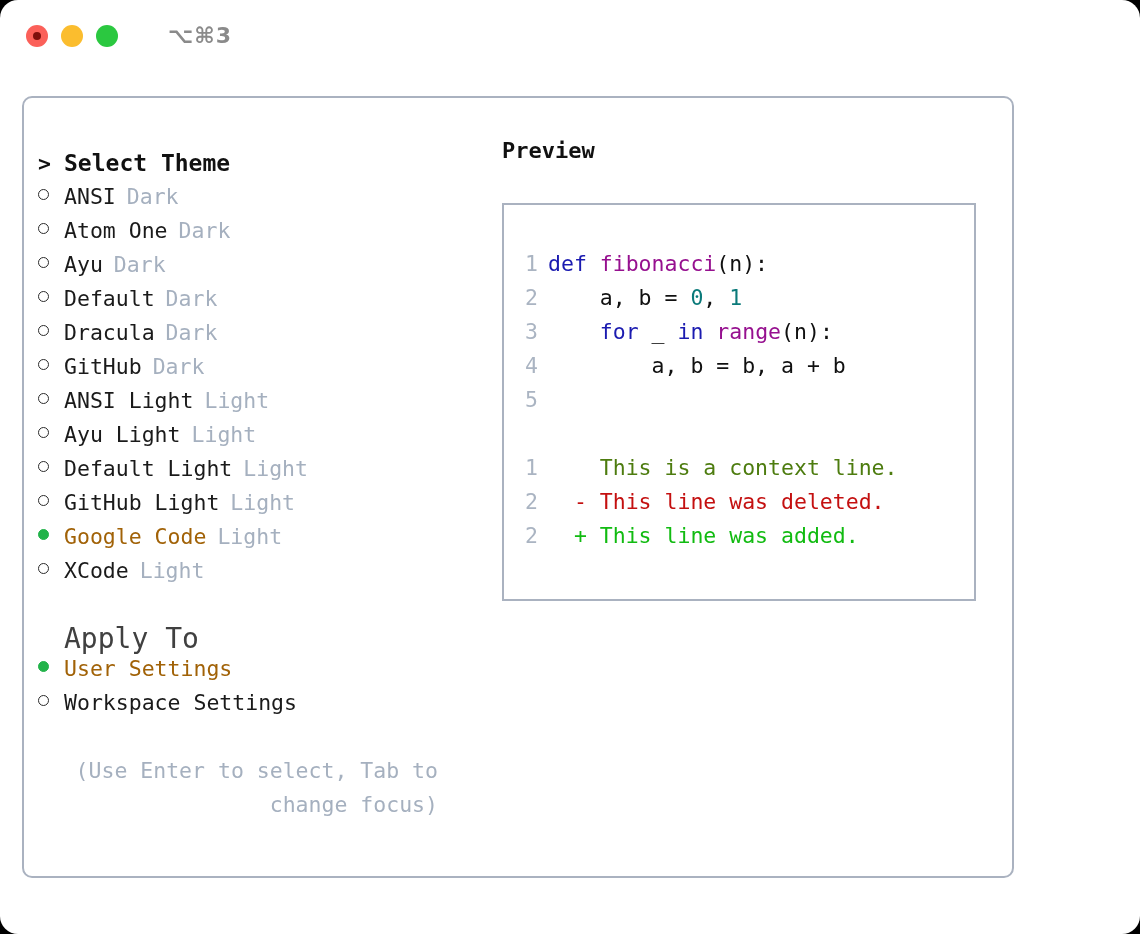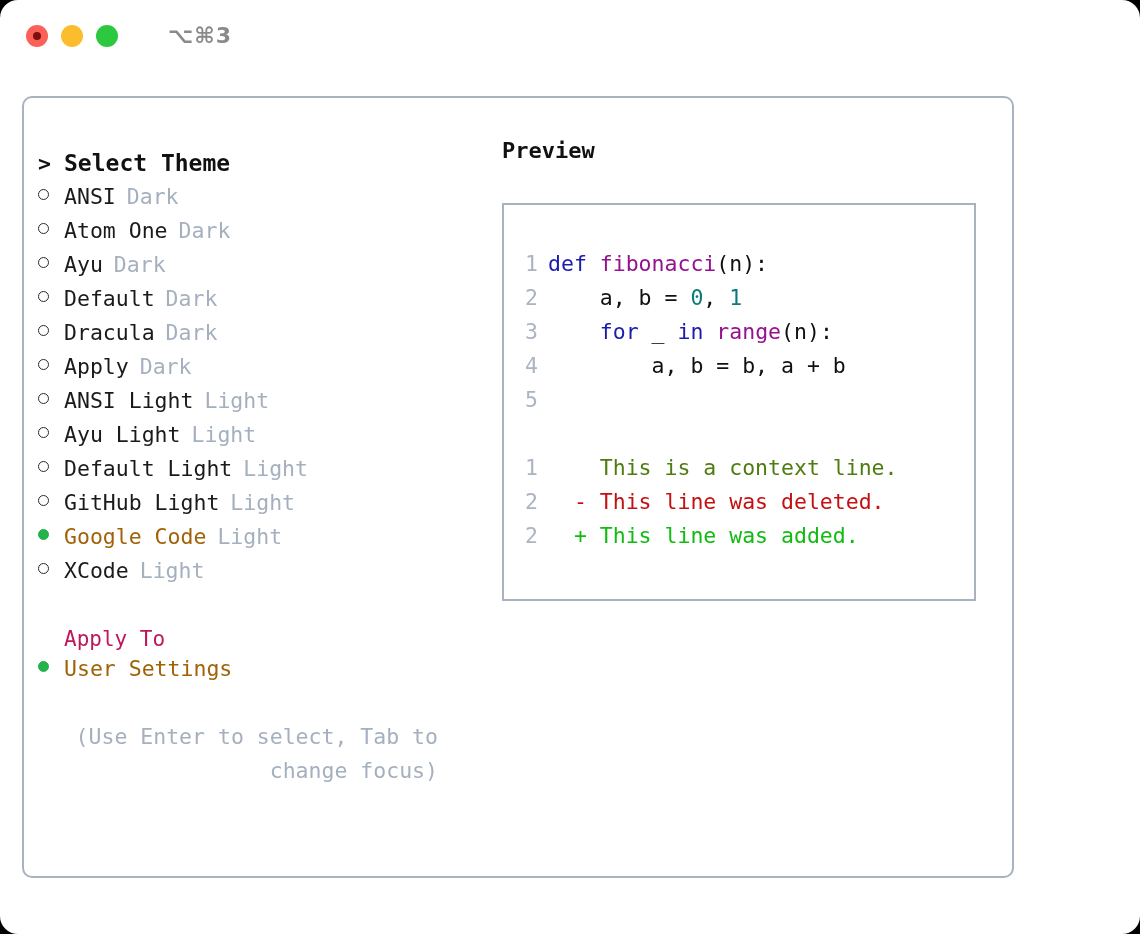--- a/index.html
+++ b/index.html
@@ -147,22 +147,22 @@
     font-size: 23px;
     color: #111111;
   }
   .tag {
     color: #a5b0bf;
     margin-left: 11px;
   }
 
   .section-gap { height: 30px; }
   .section-title {
-    font-size: 21px;
-    color: #be185d;
+    font-size: 28px;
+    color: #404040;
     padding-left: 26px;
     height: 34px;
     line-height: 34px;
   }
 
   .hint {
     margin-top: 30px;
     font-size: 21.5px;
     color: #a5b0bf;
     line-height: 34px;
@@ -278,21 +278,21 @@
               <span class="bullet-wrap">
                 <span class="bullet"></span>
               </span>
               <span class="label">Dracula</span>
               <span class="tag">Dark</span>
             </div>
             <div class="row">
               <span class="bullet-wrap">
                 <span class="bullet"></span>
               </span>
-              <span class="label">Apply</span>
+              <span class="label">GitHub</span>
               <span class="tag">Dark</span>
             </div>
             <div class="row">
               <span class="bullet-wrap">
                 <span class="bullet"></span>
               </span>
               <span class="label">ANSI Light</span>
               <span class="tag">Light</span>
             </div>
             <div class="row">
@@ -335,20 +335,26 @@
         <div class="section-gap"></div>
 
         <div class="section-title">Apply To</div>
 
         <div id="apply-list">
             <div class="row">
               <span class="bullet-wrap">
                 <span class="bullet on"></span>
               </span>
               <span class="label selected">User Settings</span>
+            </div>
+            <div class="row">
+              <span class="bullet-wrap">
+                <span class="bullet"></span>
+              </span>
+              <span class="label">Workspace Settings</span>
             </div>
           </div>
 
         <div class="hint">(Use Enter to select, Tab to change focus)</div>
       </div>
 
       <div class="right-col">
         <div class="preview-title">Preview</div>
 
         <div class="preview-box">

